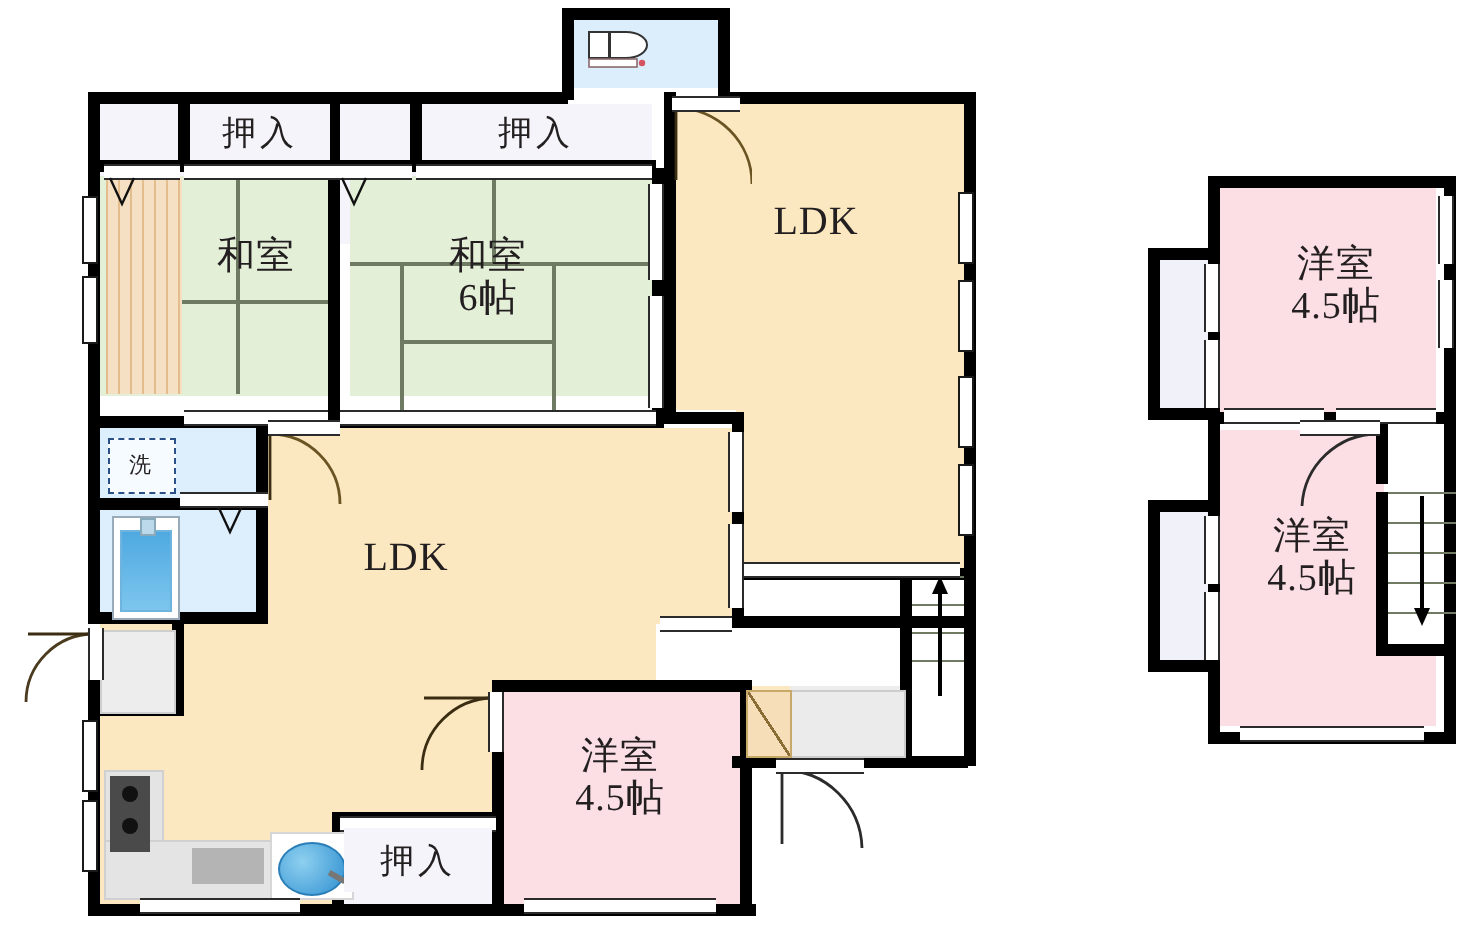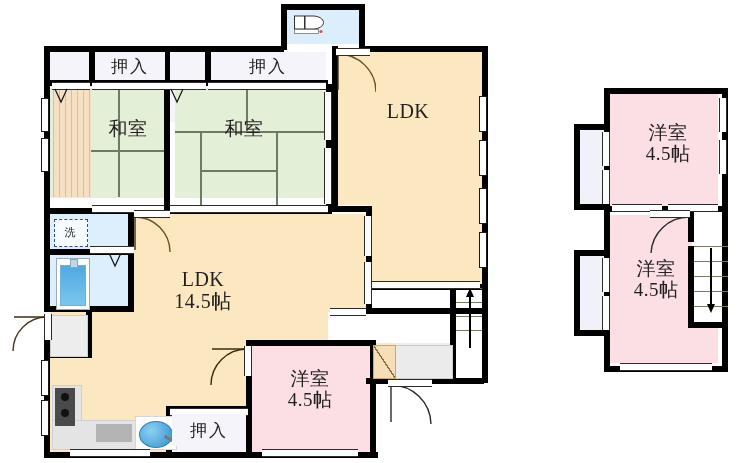--- a/index.html
+++ b/index.html
@@ -281,29 +281,29 @@
   <div class="slide" style="left:388px;top:379px;width:44px;height:6px;"></div>
 
   <div class="slide" style="left:170px;top:408px;width:78px;height:6px;"></div>
 
   <div class="room-label" style="left:90px;top:118px;width:76px;font-size:19px;">
     <span class="nm">和室</span>
   </div>
 
   <div class="room-label" style="left:206px;top:118px;width:76px;font-size:19px;">
     <span class="nm">和室</span>
+    <span class="sz">6帖</span>
   </div>
 
   <div class="room-label" style="left:360px;top:100px;width:96px;font-size:20px;">
     <span class="nm">LDK</span>
   </div>
 
   <div class="room-label" style="left:148px;top:268px;width:110px;font-size:20px;">
     <span class="nm">LDK</span>
-    <span class="sz">14.5帖</span>
   </div>
 
   <div class="room-label" style="left:256px;top:368px;width:108px;font-size:19px;">
     <span class="nm">洋室</span>
     <span class="sz">4.5帖</span>
   </div>
 
   <div class="closet-label" style="left:95px;top:52px;width:70px;height:28px;font-size:17px;">押入</div>
   <div class="closet-label" style="left:212px;top:52px;width:112px;height:28px;font-size:17px;">押入</div>
   <div class="closet-label" style="left:172px;top:414px;width:74px;height:32px;font-size:17px;">押入</div>

